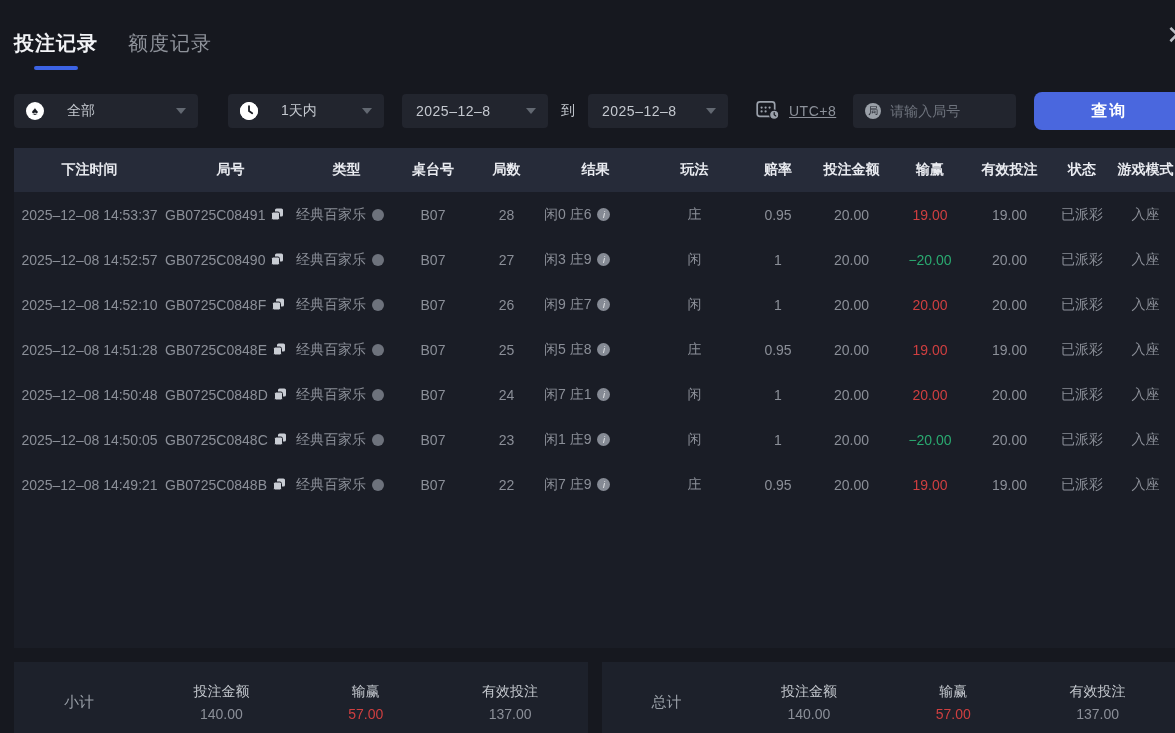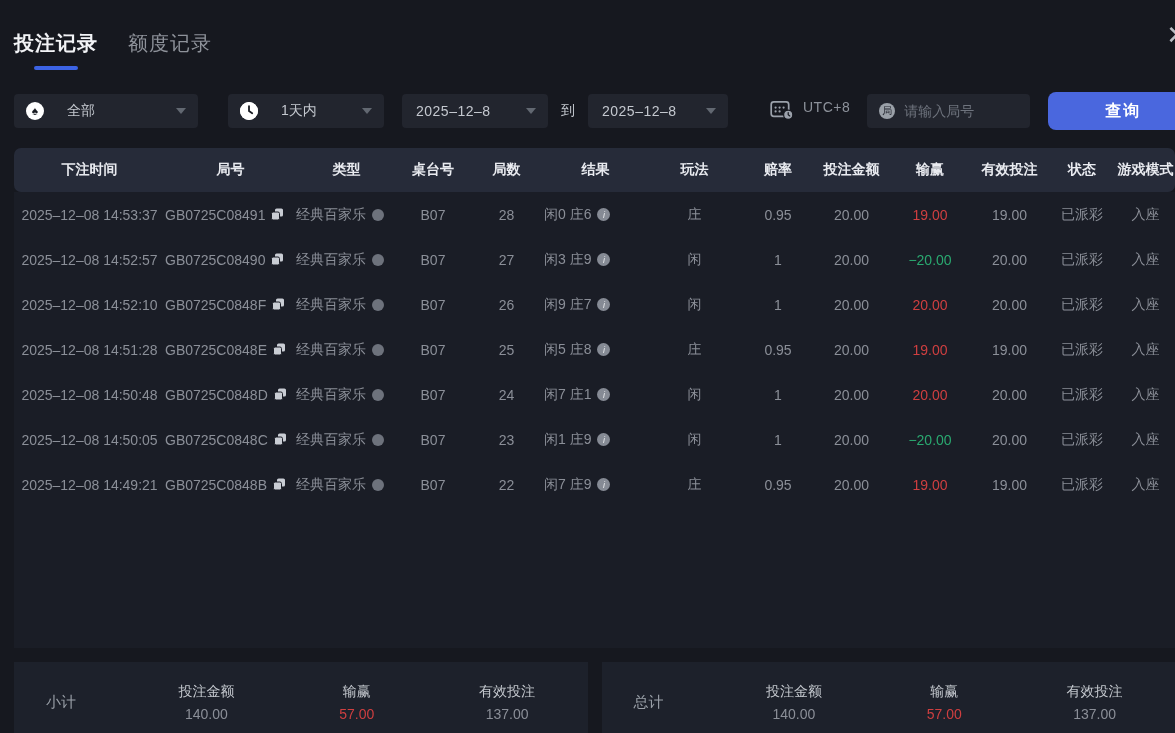--- a/index.html
+++ b/index.html
@@ -24,50 +24,50 @@
   .dd-arrow { width:0; height:0; border-left:5px solid transparent; border-right:5px solid transparent; border-top:6px solid #62markers; border-top:6px solid #626871; margin-left:auto; }
   .circ-icon { width:18px; height:18px; border-radius:50%; background:#ffffff; color:#171a21;
     display:inline-flex; align-items:center; justify-content:center; font-size:12px; line-height:1; flex:none; }
   .ctl-text { color:#c4c8cf; margin-left:23px; }
   .gt { width:184px; }
   .tr-dd { width:156px; margin-left:30px; }
   .date { width:146px; margin-left:18px; }
   .date .ctl-text { margin-left:2px; letter-spacing:0.5px; }
   .to-label { margin:0 0 0 13px; color:#c4c8cf; }
   .date2 { margin-left:13px; width:140px; }
-  .tz { display:flex; align-items:flex-start; margin-left:42px; }
+  .tz { display:flex; align-items:center; margin-left:28px;text-decoration:underline; }
   .tz-text { color:#8d929b; margin-left:9px; letter-spacing:0.5px; }
   .round-input { width:163px; margin-left:17px; }
   .round-input input { background:transparent; border:none; outline:none; color:#c4c8cf;
     font-size:14px; width:100%; margin-left:9px; font-family:inherit; }
   .round-input input::placeholder { color:#6f747e; }
   .input-icon { width:16px; height:16px; border-radius:50%; background:#9aa0a8; color:#22252e;
     display:inline-flex; align-items:center; justify-content:center; font-size:10px; flex:none; }
   .query-btn { margin-left:18px; width:150px; height:38px; border:none; border-radius:8px;
     background:#4a67de; color:#ffffff; font-size:16px; font-weight:600; cursor:pointer;
     font-family:inherit; letter-spacing:2px; }
   
   .table { position:absolute; left:14px; top:148px; width:1161px; }
-  .cols { display:grid; grid-template-columns:151px 131px 101px 72px 75px 103px 95px 72px 75px 82px 77px 68px 1fr; align-items:center;border-radius:7px; }
+  .cols { display:grid; grid-template-columns:151px 131px 101px 72px 75px 103px 95px 72px 75px 82px 77px 68px 1fr; align-items:center; }
   .thead { height:44px; background:#262b39; }
   .th { text-align:center; color:#e9ebf0; font-weight:700; font-size:14px; }
   .tbody { background:#1a1d26; height:456px; overflow:hidden; }
   .trow { height:45px; }
   .td { text-align:center; color:#8b8f98; }
   .cell-flex { display:flex; align-items:center; justify-content:flex-start; gap:6px; }
   .td.red, .red { color:#cf3f40 !important; }
   .td.green, .green { color:#2aa970 !important; }
   .copy-icon { flex:none; display:inline-flex; }
   .type-dot { width:12px; height:12px; border-radius:50%; background:#6d727c; flex:none; }
   .info-icon { width:13px; height:13px; border-radius:50%; background:#868b95; color:#e9ebee;
     display:inline-flex; align-items:center; justify-content:center; font-size:9px; flex:none; font-style:italic; }
   
   .summary { position:absolute; left:14px; top:662px; width:1161px; display:flex; gap:14px; }
   .panel { flex:1; height:80px; background:#1d212b; display:flex; align-items:center; }
-  .panel-label { margin-left:32px; width:80px; color:#9aa0a8; font-size:15px; }
+  .panel-label { margin-left:50px; width:80px; color:#9aa0a8; font-size:15px; }
   .stats { flex:1; display:flex; justify-content:space-around; }
   .stat { text-align:center; }
   .stat-label { color:#c5c9cf; font-size:14px; margin-bottom:5px; }
   .stat-value { color:#8b8f98; font-size:14px; }
 </style>
 </head>
 <body>
 
 <div class="tabs">
   <div class="tab active">

